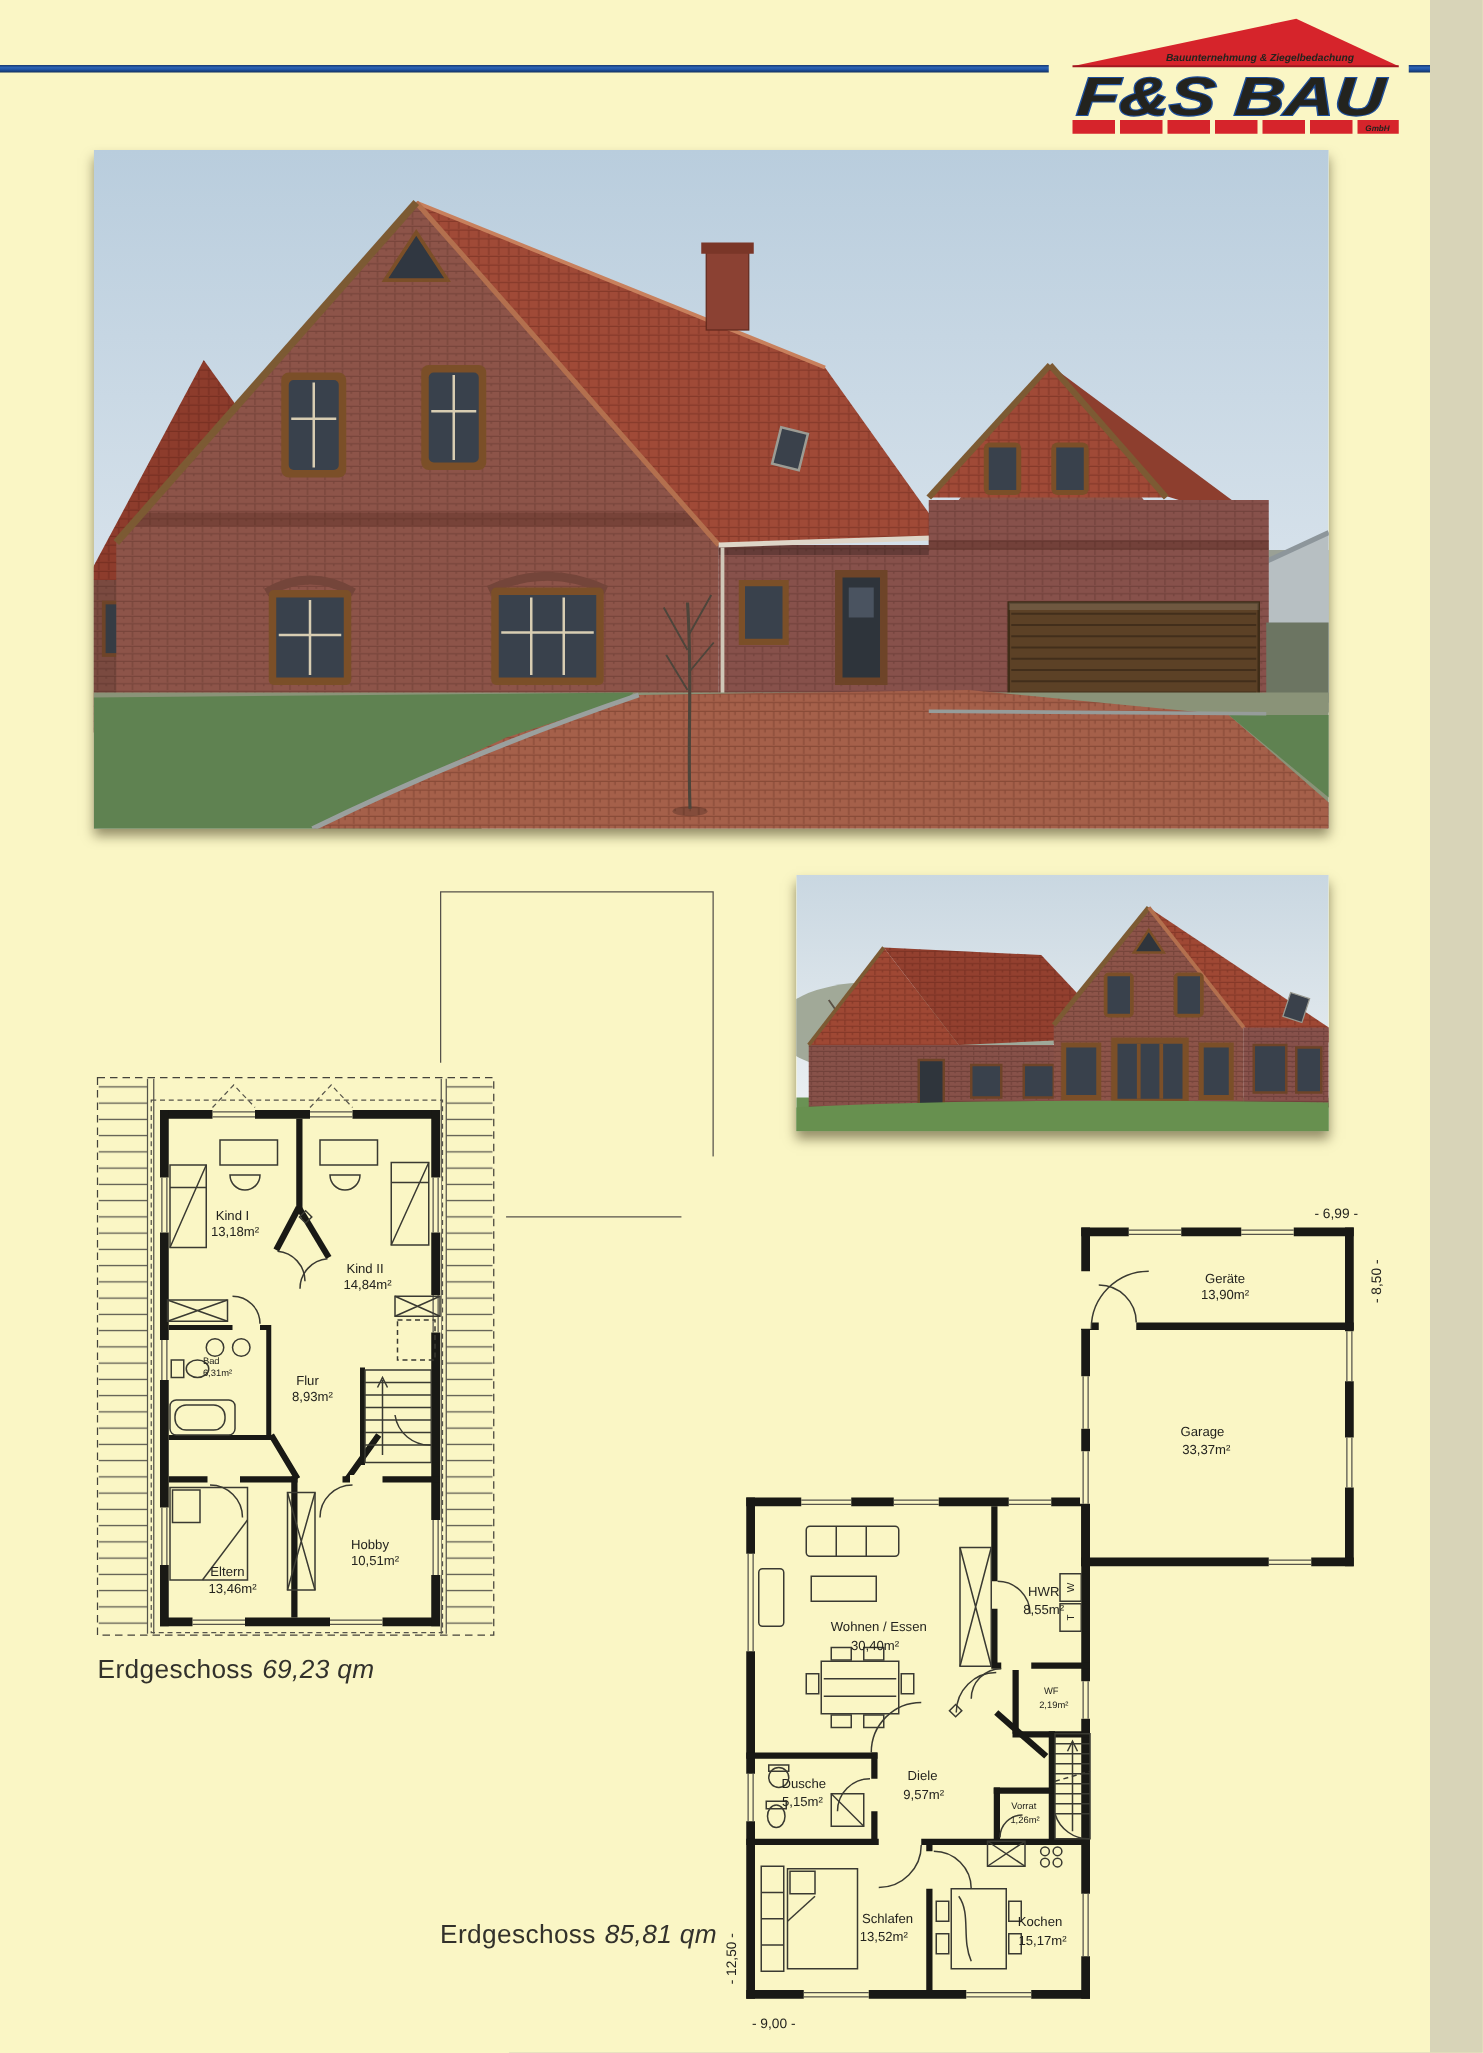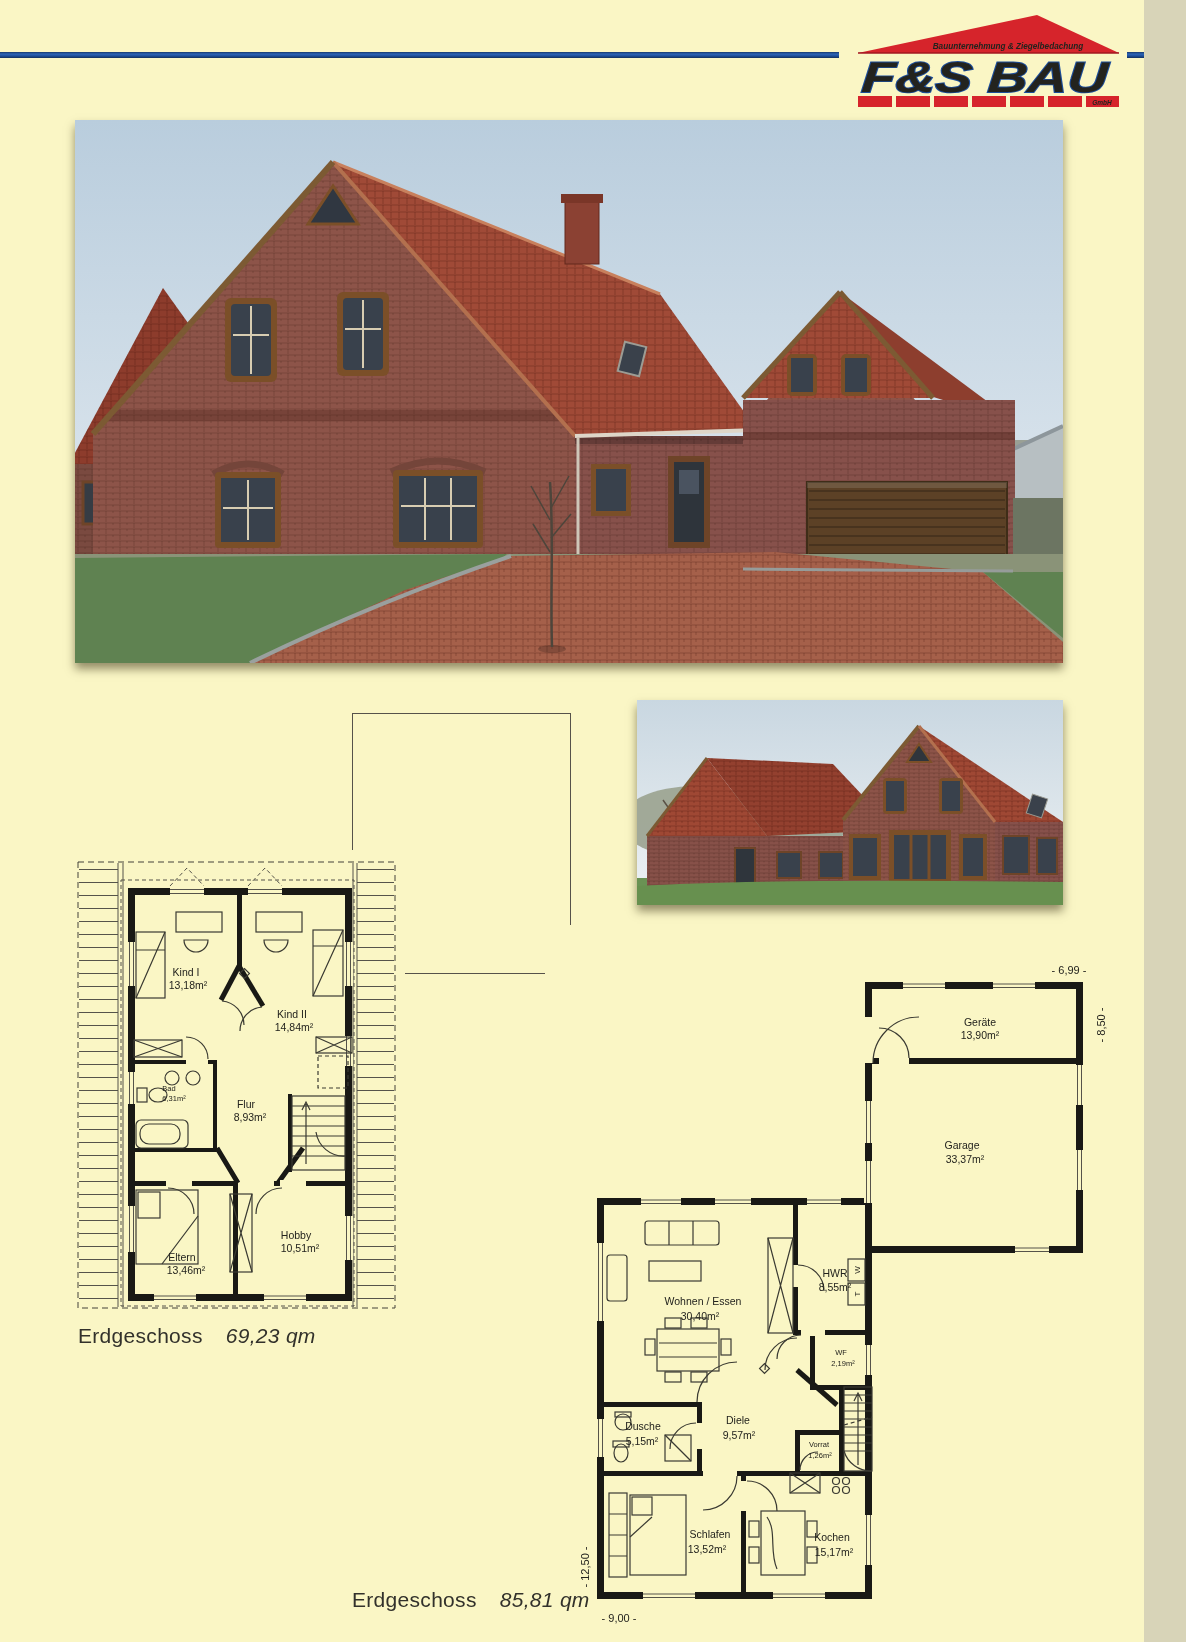--- a/index.html
+++ b/index.html
@@ -2,21 +2,21 @@
 <html><head>
 <meta charset="utf-8">
 <style>
   html,body{margin:0;padding:0;background:#d8d4b8;}
   #page{position:relative;width:1144px;height:1642px;background:#FAF6C5;overflow:hidden;
         font-family:"Liberation Sans",sans-serif;}
   .abs{position:absolute;}
   .rule{height:6px;background:linear-gradient(#16386f,#2b63b5 35%,#1d4f9e 65%,#12305e);}
   .photo{box-shadow:0 6px 9px rgba(45,38,10,.5);}
   .caption{font-size:21px;color:#32312b;letter-spacing:.3px;white-space:nowrap;}
-  .caption .it{font-style:italic;margin-left:23px;}
+  .caption .it{font-style:italic;margin-left:7px;}
   svg text{font-family:"Liberation Sans",sans-serif;fill:#23231e;}
   .rn,.ra{font-size:10.5px;}
   .sm{font-size:7.5px;}
   .dim{font-size:11px;}
   .wt{font-size:8px;}
   .emptyrect{border:1.6px solid #56524a;}
 </style>
 </head>
 <body>
 
@@ -495,17 +495,17 @@
       <text class="dim" x="524" y="49">- 6,99 -</text>
       <text class="dim" x="556" y="104" transform="rotate(-90 556 100)">- 8,50 -</text>
       <text class="dim" x="40" y="646" transform="rotate(-90 40 642)">- 12,50 -</text>
       <text class="dim" x="74" y="697">- 9,00 -</text>
     </g>
   </svg>
 
   <div class="abs caption" style="left:78px;top:1324px;">
     <span>Erdgeschoss</span><span class="it">69,23 qm</span>
   </div>
-  <div class="abs caption" style="left:352px;top:1588px;">
+  <div class="abs caption" style="left:352px;top:1536px;">
     <span>Erdgeschoss</span><span class="it">85,81 qm</span>
   </div>
 
 </div>
 
 </body></html>

